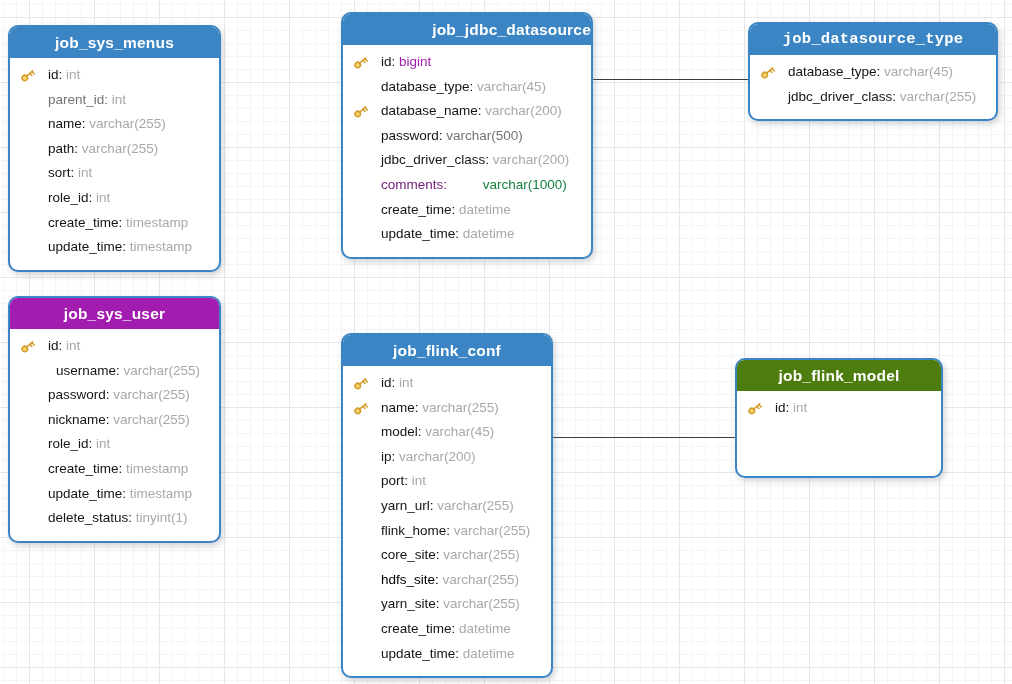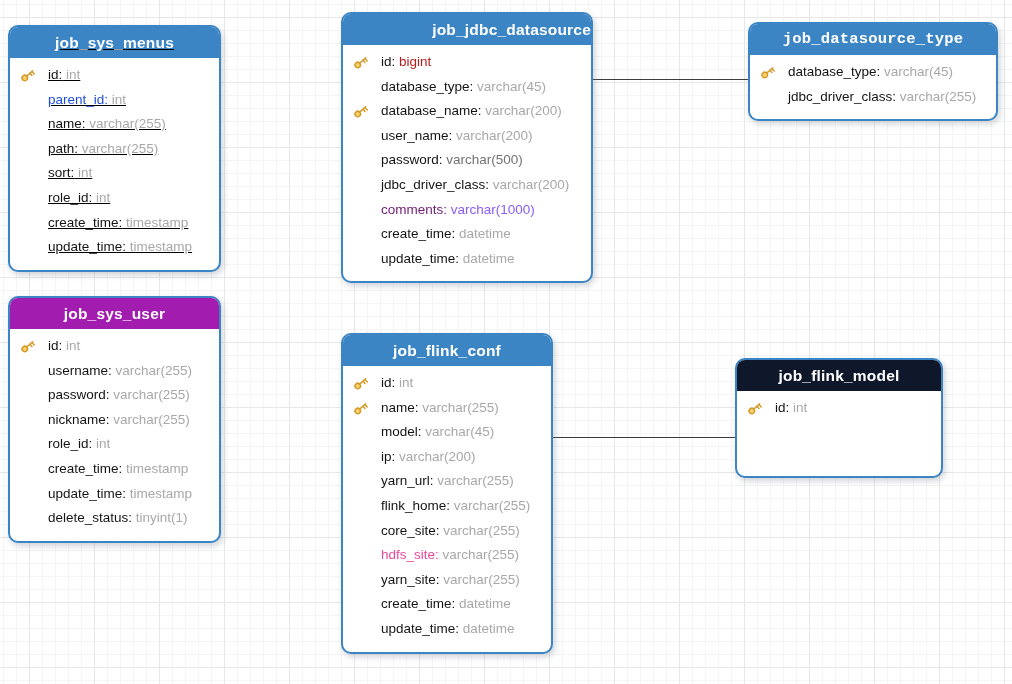--- a/index.html
+++ b/index.html
@@ -60,84 +60,83 @@
   }
   .field-name{color:#141414;}
   .field-type{color:#a8a8a8;}
 </style>
 </head>
 <body>
 
 <div id="canvas">
     <div class="connector" style="left: 593px; top: 79px; width: 155px; border-top-color: rgb(61, 61, 61);"></div>
     <div class="connector" style="left: 553px; top: 437px; width: 182px; border-top-color: rgb(61, 61, 61);"></div>
-    <div class="table-card" style="left: 8px; top: 25px; width: 213px; border-color: rgb(60, 133, 197); text-decoration: underline;">
+    <div class="table-card" style="left: 8px; top: 25px; width: 213px; border-color: rgb(60, 133, 197);">
       <div class="table-header" style="background: rgb(60, 133, 197);">job_sys_menus</div>
       <div class="table-body">
         <div class="field-row"><span class="key-icon"><svg viewBox="0 0 18 18" width="18" height="18">
               <g transform="rotate(-42 9 9)" stroke="#d49a2a" stroke-width="1.5" fill="#f9d66b" stroke-linecap="round">
                 <circle cx="4.6" cy="9" r="2.7"></circle>
                 <path d="M7.3 9 H15.3" fill="none"></path>
                 <path d="M11.6 9 v3" fill="none"></path>
                 <path d="M14.3 9 v3.4" fill="none"></path>
               </g>
             </svg></span><span class="field-name" style="color: rgb(20, 20, 20);">id:</span><span class="field-type" style="color: rgb(168, 168, 168);">&nbsp;int</span></div>
-        <div class="field-row"><span class="field-name" style="color: #1d4ed8; margin-top: 14px;">parent_id:</span><span class="field-type" style="color: rgb(168, 168, 168);">&nbsp;int</span></div>
+        <div class="field-row"><span class="field-name" style="color: #737373; margin-top: 14px;">parent_id:</span><span class="field-type" style="color: rgb(168, 168, 168);">&nbsp;int</span></div>
         <div class="field-row"><span class="field-name" style="color: rgb(20, 20, 20);">name:</span><span class="field-type" style="color: rgb(168, 168, 168);">&nbsp;varchar(255)</span></div>
         <div class="field-row"><span class="field-name" style="color: rgb(20, 20, 20);">path:</span><span class="field-type" style="color: rgb(168, 168, 168);">&nbsp;varchar(255)</span></div>
         <div class="field-row"><span class="field-name" style="color: rgb(20, 20, 20);">sort:</span><span class="field-type" style="color: rgb(168, 168, 168);">&nbsp;int</span></div>
         <div class="field-row"><span class="field-name" style="color: rgb(20, 20, 20);">role_id:</span><span class="field-type" style="color: rgb(168, 168, 168);">&nbsp;int</span></div>
         <div class="field-row"><span class="field-name" style="color: rgb(20, 20, 20);">create_time:</span><span class="field-type" style="color: rgb(168, 168, 168);">&nbsp;timestamp</span></div>
         <div class="field-row"><span class="field-name" style="color: rgb(20, 20, 20);">update_time:</span><span class="field-type" style="color: rgb(168, 168, 168);">&nbsp;timestamp</span></div>
       </div>
     </div>
     <div class="table-card" style="left: 8px; top: 296px; width: 213px; border-color: rgb(60, 133, 197);">
       <div class="table-header" style="background: #a21caf;">job_sys_user</div>
       <div class="table-body">
         <div class="field-row"><span class="key-icon"><svg viewBox="0 0 18 18" width="18" height="18">
               <g transform="rotate(-42 9 9)" stroke="#d49a2a" stroke-width="1.5" fill="#f9d66b" stroke-linecap="round">
                 <circle cx="4.6" cy="9" r="2.7"></circle>
                 <path d="M7.3 9 H15.3" fill="none"></path>
                 <path d="M11.6 9 v3" fill="none"></path>
                 <path d="M14.3 9 v3.4" fill="none"></path>
               </g>
             </svg></span><span class="field-name" style="color: rgb(20, 20, 20);">id:</span><span class="field-type" style="color: rgb(168, 168, 168);">&nbsp;int</span></div>
-        <div class="field-row"><span class="field-name" style="color: rgb(20, 20, 20);">username:</span><span class="field-type" style="color: rgb(168, 168, 168);">&nbsp;varchar(255)</span></div>
+        <div class="field-row"><span class="field-name" style="color: rgb(20, 20, 20); margin-left: 8px;">username:</span><span class="field-type" style="color: rgb(168, 168, 168);">&nbsp;varchar(255)</span></div>
         <div class="field-row"><span class="field-name" style="color: rgb(20, 20, 20);">password:</span><span class="field-type" style="color: rgb(168, 168, 168);">&nbsp;varchar(255)</span></div>
         <div class="field-row"><span class="field-name" style="color: rgb(20, 20, 20);">nickname:</span><span class="field-type" style="color: rgb(168, 168, 168);">&nbsp;varchar(255)</span></div>
         <div class="field-row"><span class="field-name" style="color: rgb(20, 20, 20);">role_id:</span><span class="field-type" style="color: rgb(168, 168, 168);">&nbsp;int</span></div>
         <div class="field-row"><span class="field-name" style="color: rgb(20, 20, 20);">create_time:</span><span class="field-type" style="color: rgb(168, 168, 168);">&nbsp;timestamp</span></div>
         <div class="field-row"><span class="field-name" style="color: rgb(20, 20, 20);">update_time:</span><span class="field-type" style="color: rgb(168, 168, 168);">&nbsp;timestamp</span></div>
         <div class="field-row"><span class="field-name" style="color: rgb(20, 20, 20);">delete_status:</span><span class="field-type" style="color: rgb(168, 168, 168);">&nbsp;tinyint(1)</span></div>
       </div>
     </div>
     <div class="table-card" style="left: 341px; top: 12px; width: 252px; border-color: rgb(60, 133, 197);">
       <div class="table-header" style="background: rgb(60, 133, 197); text-align: right;">job_jdbc_datasource</div>
       <div class="table-body">
         <div class="field-row"><span class="key-icon"><svg viewBox="0 0 18 18" width="18" height="18">
               <g transform="rotate(-42 9 9)" stroke="#d49a2a" stroke-width="1.5" fill="#f9d66b" stroke-linecap="round">
                 <circle cx="4.6" cy="9" r="2.7"></circle>
                 <path d="M7.3 9 H15.3" fill="none"></path>
                 <path d="M11.6 9 v3" fill="none"></path>
                 <path d="M14.3 9 v3.4" fill="none"></path>
               </g>
-            </svg></span><span class="field-name" style="color: rgb(20, 20, 20);">id:</span><span class="field-type" style="color: #b91c1c;">&nbsp;bigint</span></div>
+            </svg></span><span class="field-name" style="color: rgb(20, 20, 20);">id:</span><span class="field-type" style="color: #a21caf;">&nbsp;bigint</span></div>
         <div class="field-row"><span class="field-name" style="color: rgb(20, 20, 20);">database_type:</span><span class="field-type" style="color: rgb(168, 168, 168);">&nbsp;varchar(45)</span></div>
         <div class="field-row"><span class="key-icon"><svg viewBox="0 0 18 18" width="18" height="18">
               <g transform="rotate(-42 9 9)" stroke="#d49a2a" stroke-width="1.5" fill="#f9d66b" stroke-linecap="round">
                 <circle cx="4.6" cy="9" r="2.7"></circle>
                 <path d="M7.3 9 H15.3" fill="none"></path>
                 <path d="M11.6 9 v3" fill="none"></path>
                 <path d="M14.3 9 v3.4" fill="none"></path>
               </g>
             </svg></span><span class="field-name" style="color: rgb(20, 20, 20);">database_name:</span><span class="field-type" style="color: rgb(168, 168, 168);">&nbsp;varchar(200)</span></div>
-        <div class="field-row"><span class="field-name" style="color: rgb(20, 20, 20);">user_name:</span><span class="field-type" style="color: rgb(168, 168, 168);">&nbsp;varchar(200)</span></div>
         <div class="field-row"><span class="field-name" style="color: rgb(20, 20, 20);">password:</span><span class="field-type" style="color: #737373;">&nbsp;varchar(500)</span></div>
         <div class="field-row"><span class="field-name" style="color: rgb(20, 20, 20);">jdbc_driver_class:</span><span class="field-type" style="color: rgb(168, 168, 168);">&nbsp;varchar(200)</span></div>
-        <div class="field-row"><span class="field-name" style="color: #701a75;">comments:</span><span class="field-type" style="color: #8b5cf6;">&nbsp;varchar(1000)</span></div>
+        <div class="field-row"><span class="field-name" style="color: #701a75;">comments:</span><span class="field-type" style="color: #15803d; margin-left: 32px;">&nbsp;varchar(1000)</span></div>
         <div class="field-row"><span class="field-name" style="color: rgb(20, 20, 20);">create_time:</span><span class="field-type" style="color: rgb(168, 168, 168);">&nbsp;datetime</span></div>
         <div class="field-row"><span class="field-name" style="color: rgb(20, 20, 20);">update_time:</span><span class="field-type" style="color: rgb(168, 168, 168);">&nbsp;datetime</span></div>
       </div>
     </div>
     <div class="table-card" style="left: 748px; top: 22px; width: 250px; border-color: rgb(60, 133, 197);">
       <div class="table-header" style="background: rgb(60, 133, 197); font-family: Liberation Mono, monospace;">job_datasource_type</div>
       <div class="table-body">
         <div class="field-row"><span class="key-icon"><svg viewBox="0 0 18 18" width="18" height="18">
               <g transform="rotate(-42 9 9)" stroke="#d49a2a" stroke-width="1.5" fill="#f9d66b" stroke-linecap="round">
                 <circle cx="4.6" cy="9" r="2.7"></circle>
@@ -163,31 +162,32 @@
         <div class="field-row"><span class="key-icon"><svg viewBox="0 0 18 18" width="18" height="18">
               <g transform="rotate(-42 9 9)" stroke="#d49a2a" stroke-width="1.5" fill="#f9d66b" stroke-linecap="round">
                 <circle cx="4.6" cy="9" r="2.7"></circle>
                 <path d="M7.3 9 H15.3" fill="none"></path>
                 <path d="M11.6 9 v3" fill="none"></path>
                 <path d="M14.3 9 v3.4" fill="none"></path>
               </g>
             </svg></span><span class="field-name" style="color: rgb(20, 20, 20);">name:</span><span class="field-type" style="color: rgb(168, 168, 168);">&nbsp;varchar(255)</span></div>
         <div class="field-row"><span class="field-name" style="color: rgb(20, 20, 20);">model:</span><span class="field-type" style="color: rgb(168, 168, 168);">&nbsp;varchar(45)</span></div>
         <div class="field-row"><span class="field-name" style="color: rgb(20, 20, 20);">ip:</span><span class="field-type" style="color: rgb(168, 168, 168);">&nbsp;varchar(200)</span></div>
+        <div class="field-row"><span class="field-name" style="color: rgb(20, 20, 20);">port:</span><span class="field-type" style="color: rgb(168, 168, 168);">&nbsp;int</span></div>
         <div class="field-row"><span class="field-name" style="color: rgb(20, 20, 20);">yarn_url:</span><span class="field-type" style="color: rgb(168, 168, 168);">&nbsp;varchar(255)</span></div>
         <div class="field-row"><span class="field-name" style="color: rgb(20, 20, 20);">flink_home:</span><span class="field-type" style="color: rgb(168, 168, 168);">&nbsp;varchar(255)</span></div>
         <div class="field-row"><span class="field-name" style="color: rgb(20, 20, 20);">core_site:</span><span class="field-type" style="color: rgb(168, 168, 168);">&nbsp;varchar(255)</span></div>
-        <div class="field-row"><span class="field-name" style="color: #ec4899; text-align: center;">hdfs_site:</span><span class="field-type" style="color: rgb(168, 168, 168);">&nbsp;varchar(255)</span></div>
+        <div class="field-row"><span class="field-name" style="color: #000000; text-align: center;">hdfs_site:</span><span class="field-type" style="color: rgb(168, 168, 168);">&nbsp;varchar(255)</span></div>
         <div class="field-row"><span class="field-name" style="color: rgb(20, 20, 20);">yarn_site:</span><span class="field-type" style="color: rgb(168, 168, 168);">&nbsp;varchar(255)</span></div>
         <div class="field-row"><span class="field-name" style="color: rgb(20, 20, 20);">create_time:</span><span class="field-type" style="color: rgb(168, 168, 168);">&nbsp;datetime</span></div>
         <div class="field-row"><span class="field-name" style="color: rgb(20, 20, 20);">update_time:</span><span class="field-type" style="color: rgb(168, 168, 168);">&nbsp;datetime</span></div>
       </div>
     </div>
     <div class="table-card" style="left: 735px; top: 358px; width: 208px; height: 120px; border-color: rgb(60, 133, 197);">
-      <div class="table-header" style="background: #0f172a;">job_flink_model</div>
+      <div class="table-header" style="background: #4d7c0f;">job_flink_model</div>
       <div class="table-body">
         <div class="field-row"><span class="key-icon"><svg viewBox="0 0 18 18" width="18" height="18">
               <g transform="rotate(-42 9 9)" stroke="#d49a2a" stroke-width="1.5" fill="#f9d66b" stroke-linecap="round">
                 <circle cx="4.6" cy="9" r="2.7"></circle>
                 <path d="M7.3 9 H15.3" fill="none"></path>
                 <path d="M11.6 9 v3" fill="none"></path>
                 <path d="M14.3 9 v3.4" fill="none"></path>
               </g>
             </svg></span><span class="field-name" style="color: rgb(20, 20, 20);">id:</span><span class="field-type" style="color: rgb(168, 168, 168);">&nbsp;int</span></div>
       </div>

